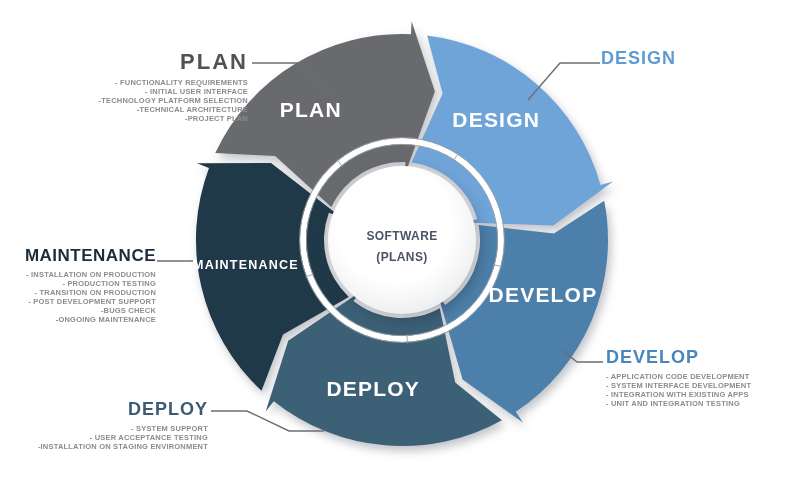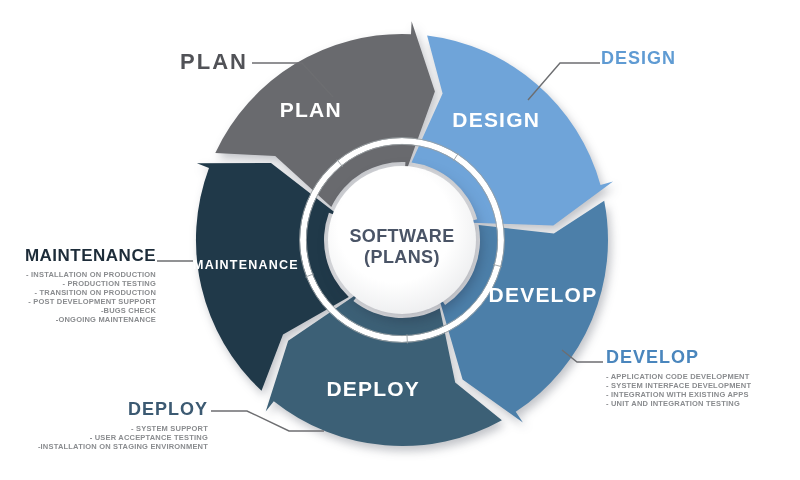--- a/index.html
+++ b/index.html
@@ -3,21 +3,21 @@
 <meta charset="utf-8">
 <style>
   html,body{margin:0;padding:0;background:#ffffff;}
   body{width:800px;height:480px;overflow:hidden;font-family:"Liberation Sans",sans-serif;}
   .stage{position:relative;width:800px;height:480px;background:#ffffff;}
   svg.wheel{position:absolute;left:0;top:0;}
   .seg-group{filter:drop-shadow(3px 5px 5px rgba(30,35,55,.28));}
   .center-disc{filter:drop-shadow(4px 6px 7px rgba(30,35,55,.35));}
   .center-text{
     position:absolute;left:402px;top:247px;transform:translate(-50%,-50%);
-    text-align:center;font-weight:bold;font-size:18px;line-height:21px;
+    text-align:center;font-weight:bold;font-size:12px;line-height:21px;
     letter-spacing:.4px;white-space:nowrap;
   }
   .callout{position:absolute;}
   .callout .callout-title{font-weight:bold;font-size:18px;line-height:19px;letter-spacing:1px;white-space:nowrap;}
   .callout .callout-items{margin-top:5px;font-size:7.5px;font-weight:bold;line-height:9px;color:#8a8c8f;letter-spacing:.2px;white-space:nowrap;}
   .callout.align-right{text-align:right;}
   .callout.align-left{text-align:left;}
   #callout-plan{top:50px;right:552px;}
   #callout-plan .callout-title{font-size:22px;line-height:23px;letter-spacing:2px;}
   #callout-design{top:49px;left:601px;}
@@ -74,20 +74,27 @@
       </g>
   </svg>
 
   <div class="center-text" style="color: rgb(74, 84, 102);">
     <div>SOFTWARE</div>
     <div>(PLANS)</div>
   </div>
 
   <div class="callout align-right" id="callout-plan">
     <div class="callout-title" style="color: rgb(81, 82, 87);">PLAN</div>
+    <div class="callout-items">
+        <div>- FUNCTIONALITY REQUIREMENTS</div>
+        <div>- INITIAL USER INTERFACE</div>
+        <div>-TECHNOLOGY PLATFORM SELECTION</div>
+        <div>-TECHNICAL ARCHITECTURE</div>
+        <div>-PROJECT PLAN</div>
+      </div>
   </div>
 
   <div class="callout align-left" id="callout-design">
     <div class="callout-title" style="color: rgb(95, 155, 211);">DESIGN</div>
   </div>
 
   <div class="callout align-left" id="callout-develop">
     <div class="callout-title" style="color: rgb(74, 134, 189);">DEVELOP</div>
     <div class="callout-items">
         <div>- APPLICATION CODE DEVELOPMENT</div>

